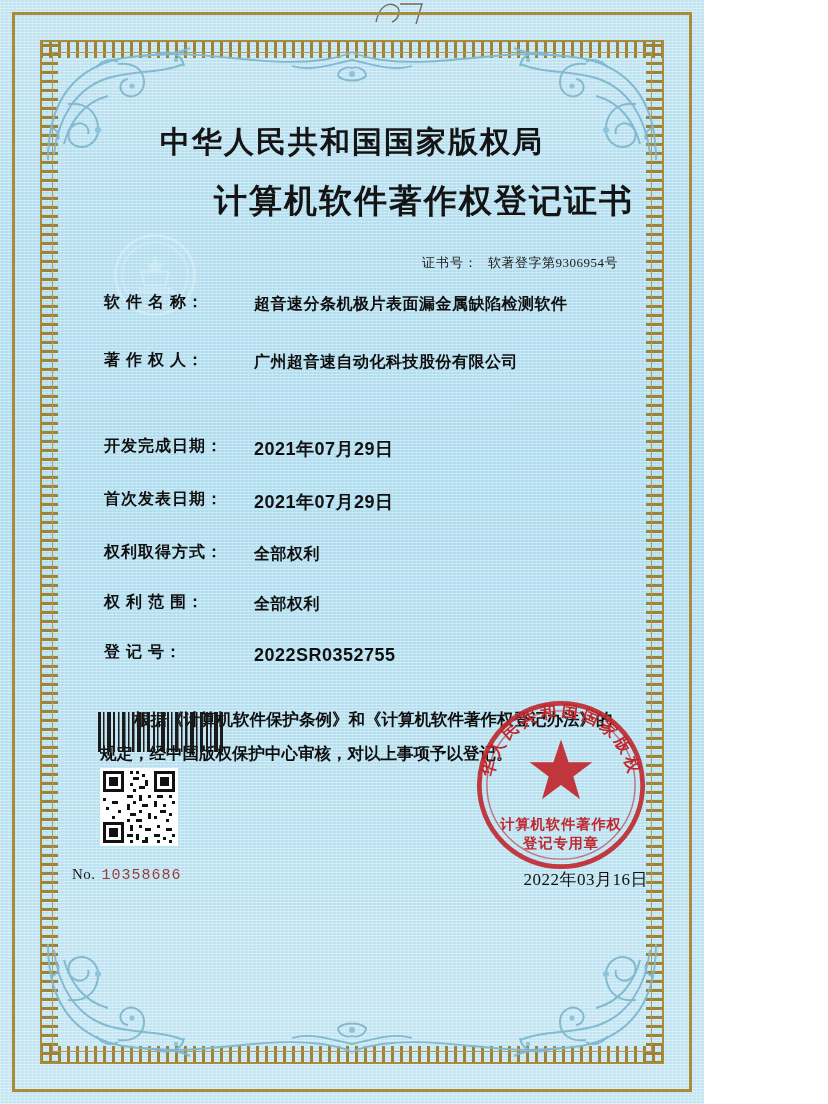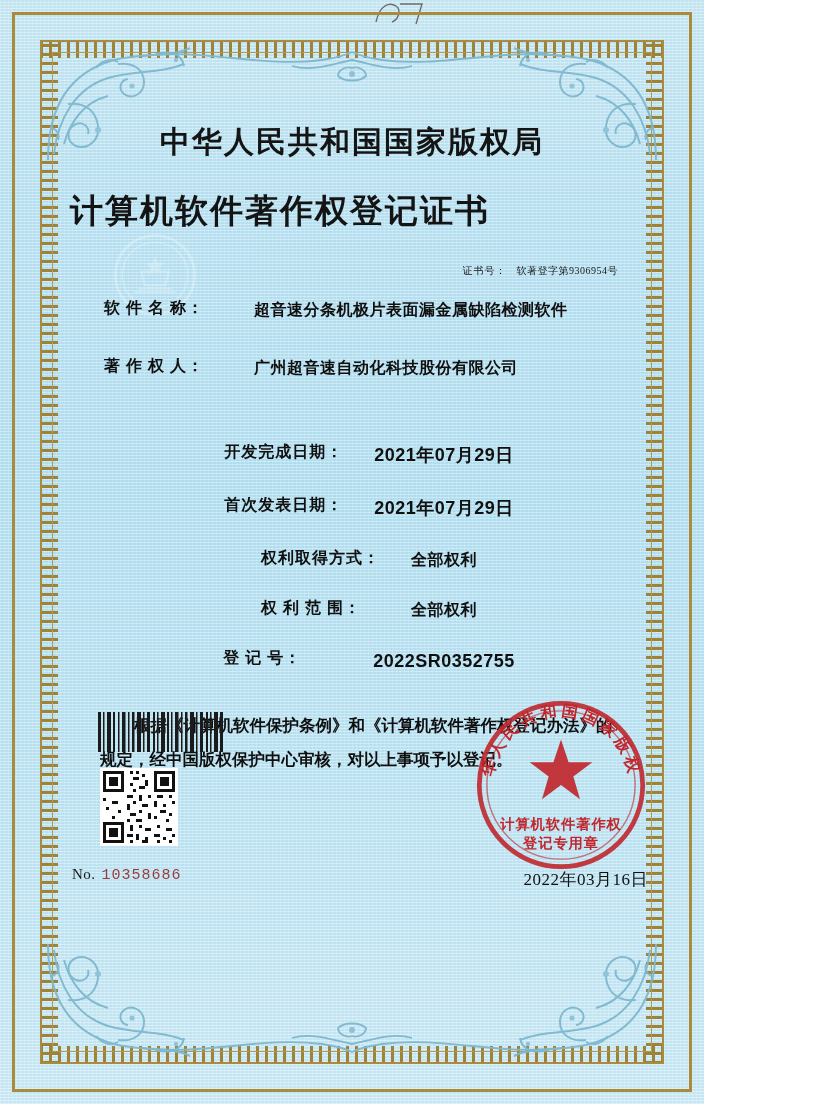--- a/index.html
+++ b/index.html
@@ -143,32 +143,32 @@
   .title-main {
     text-align: center;
     font-size: 30px;
     font-weight: bold;
     letter-spacing: 2px;
     color: #141414;
     margin-top: 22px;
     font-family: "Liberation Serif", serif;
   }
   .title-sub {
-    text-align: left;
+    text-align: right;
     font-size: 33px;
     font-weight: bold;
     letter-spacing: 2px;
     color: #141414;
-    margin-top: 26px;
+    margin-top: 16px;
     font-family: "Liberation Serif", serif;
   }
 
   .cert-no {
     text-align: right;
-    font-size: 10px;
+    font-size: 13px;
     color: #1a1a1a;
     margin-top: 30px;
     padding-right: 16px;
     letter-spacing: 0.5px;
   }
   .cert-no .lbl { letter-spacing: 1px; }
   .cert-no .val { margin-left: 10px; }
 
   .field-block {
     margin-top: 20px;
@@ -197,21 +197,21 @@
   .field-value .ver {
     display: block;
     font-family: "Liberation Mono", monospace;
     font-size: 15px;
     letter-spacing: 0;
     margin-top: 2px;
   }
 
   .author-block { margin-top: 34px; }
   .dates-block { margin-top: 62px; }
-  .dates-block .field-row { margin-bottom: 26px; justify-content: center; }
+  .dates-block .field-row { margin-bottom: 26px; }
   .mono-val {
     font-family: "Liberation Sans", sans-serif;
     font-weight: bold;
     font-size: 18px;
   }
 
   .paragraph {
     margin-top: 34px;
     padding: 0 18px 0 30px;
     font-size: 16.5px;

